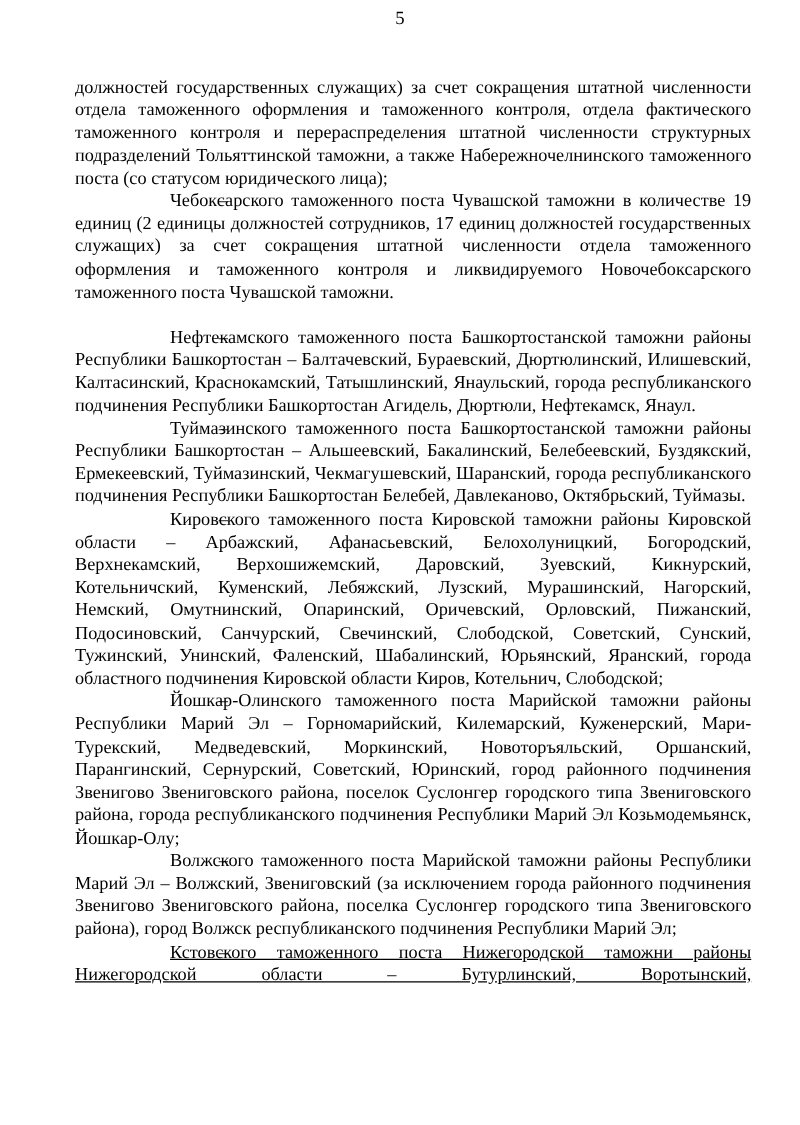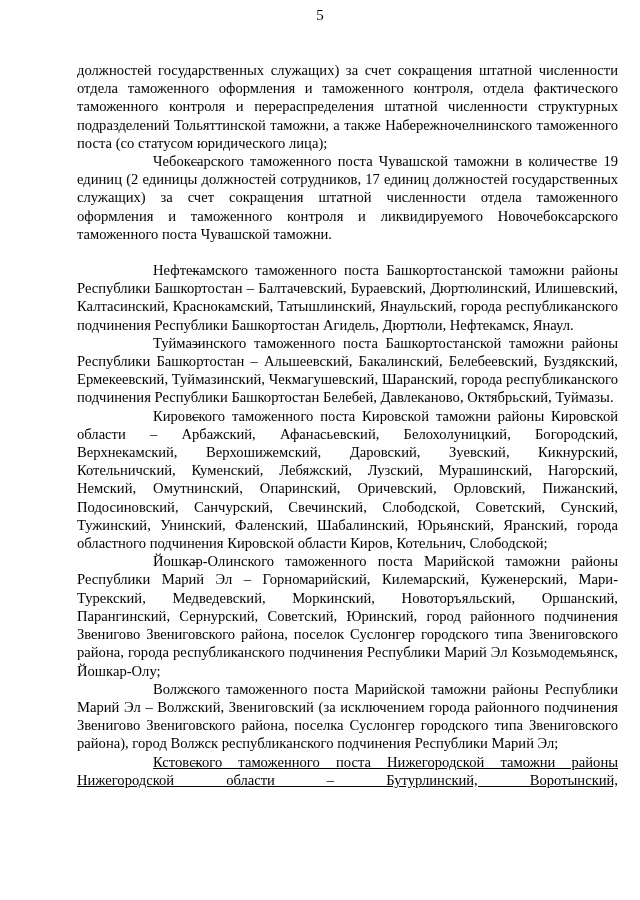--- a/index.html
+++ b/index.html
@@ -1,20 +1,20 @@
 <!DOCTYPE html>
 <html><head>
 <meta charset="utf-8">
 <style>
   html, body { margin:0; padding:0; background:#ffffff; }
   body { width:640px; height:900px; overflow:hidden; position:relative;
          font-family:"Liberation Serif", "DejaVu Serif", serif; color:#000; }
   .page-number { position:absolute; top:6px; left:0; width:640px; text-align:center;
                  font-size:15px; line-height:18px; }
-  .content { position:absolute; left:77px; top:61px; width:541px;
+  .content { position:absolute; left:60px; top:61px; width:541px;
              font-size:14.6px; line-height:18.2px; }
   .p { margin:0; text-align:justify; }
   .ind { text-indent:76px; }
   .dash { display:inline-block; width:0; }
   .gap { height:18px; }
   .item-num { display:inline-block; width:0; }
 </style>
 </head>
 <body>
 

